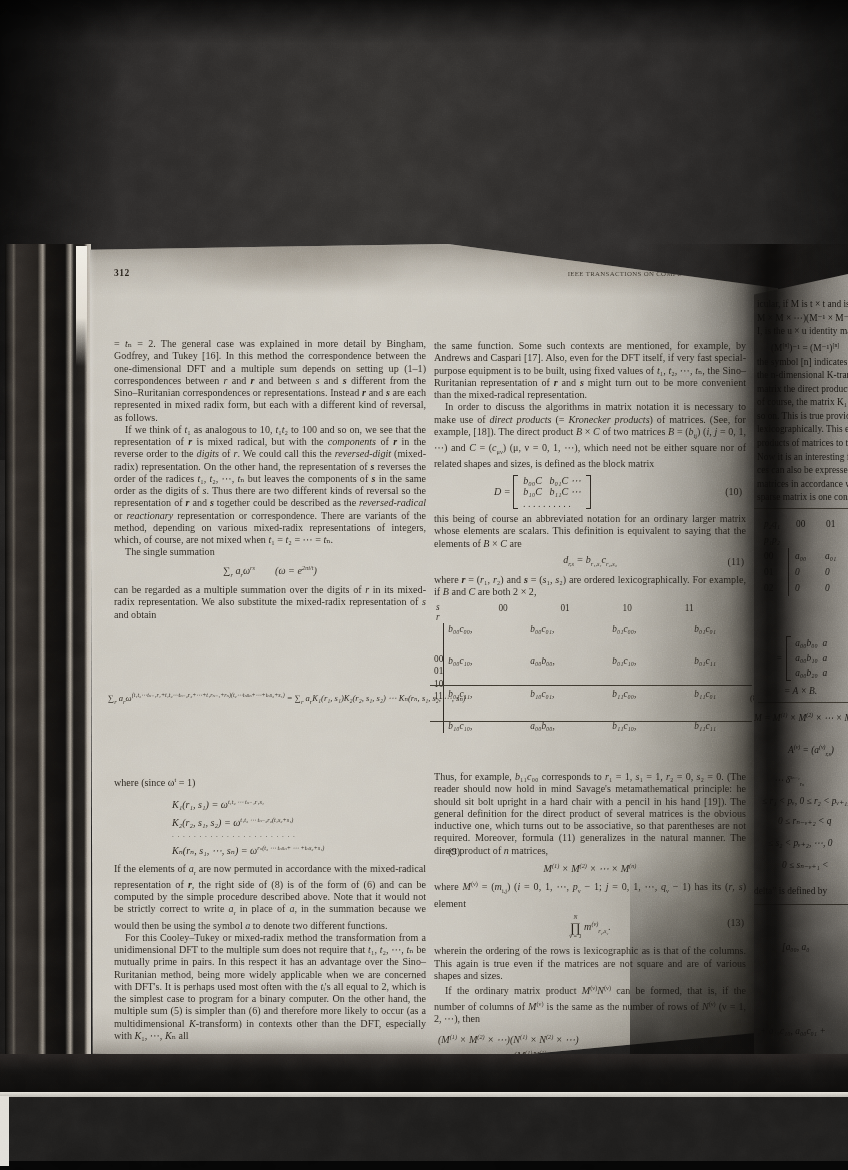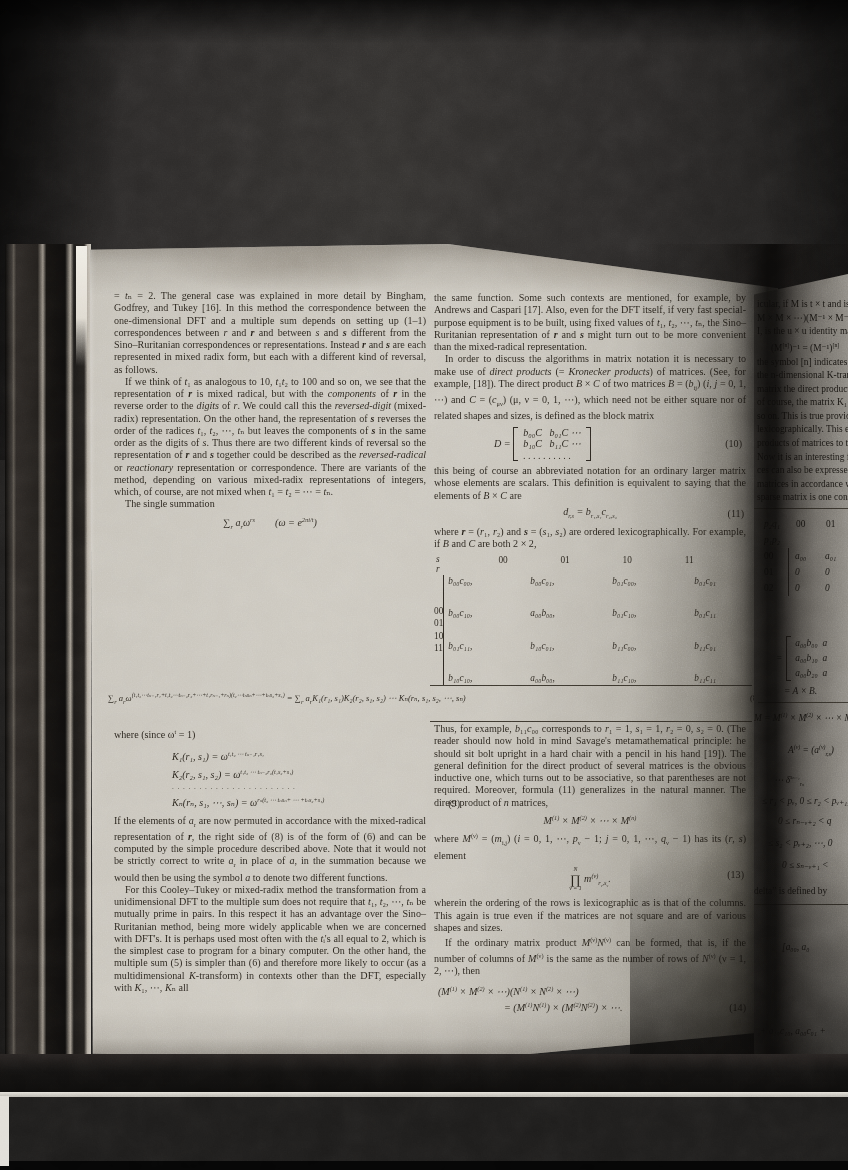--- a/index.html
+++ b/index.html
@@ -36,21 +36,21 @@
     background:
       radial-gradient(ellipse 200px 42px at 30% 2.5%, rgba(112,103,90,.35), rgba(112,103,90,0) 70%),
       radial-gradient(ellipse 230px 52px at 76% 2%, rgba(120,110,96,.3), rgba(120,110,96,0) 70%),
       linear-gradient(180deg, rgba(95,88,78,.5) 0px, rgba(95,88,78,.2) 20px, rgba(95,88,78,0) 52px),
       linear-gradient(0deg, rgba(58,52,44,.48) 0px, rgba(58,52,44,.12) 24px, rgba(58,52,44,0) 54px),
       linear-gradient(100deg,#c6c2b9 0%,#ccc8bf 35%,#c8c4bb 58%,#b5b1a8 74%,#9b978d 86%,#7b7769 96%,#615d55 100%);
     box-shadow:inset 2px 0 4px rgba(255,255,255,.22);}
   .phead{position:absolute;left:24px;top:24px;width:634px;display:flex;justify-content:space-between;align-items:baseline;}
   .pnum{font-weight:bold;font-size:9.5px;letter-spacing:.5px;}
   .pjournal{font-size:6.8px;letter-spacing:.35px;color:#39342c;}
-  .col{position:absolute;width:312px;font-size:10.1px;line-height:12.25px;text-align:justify;}
+  .col{position:absolute;width:312px;font-size:10.1px;line-height:12.25px;text-align:justify;margin-top:48px;}
   .colLU{left:24px;top:46px;}
   .colRU{left:344px;top:48px;}
   .colLL{left:24px;top:482px;}
   .colRL{left:344px;top:479px;}
   .jp{margin:0;}
   .ind{text-indent:11px;}
   sup{font-size:.62em;} sub{font-size:.62em;}
   .eqno{font-style:normal;}
   .eq7{margin:3px 0 3px 2px;font-style:italic;position:relative;}
   .eq7 .eqno{position:absolute;right:2px;bottom:0;}
@@ -128,26 +128,31 @@
 <div id="canvas" data-interactable="false">
   <div class="fabric" data-interactable="false"></div>
   <div class="top-edge" data-interactable="false"></div>
   <div class="corner-tl" data-interactable="false"></div>
   <div class="corner-tr" data-interactable="false"></div>
 
   <div class="stack" data-interactable="false"></div>
   <div class="stack-hl" data-interactable="false"></div>
 
   <div class="page-left" data-interactable="false">
+    <div class="phead" data-interactable="false">
+      <span class="pnum" data-interactable="false">312</span>
+      <span class="pjournal" data-interactable="false">IEEE TRANSACTIONS ON COMPUTERS, MARCH 1971</span>
+    </div>
 
     <div class="col colLU" data-interactable="false">
       <p class="jp" data-interactable="false">= <i>t</i>ₙ = 2. The general case was explained in more detail by Bingham, Godfrey, and Tukey [16]. In this method the correspondence between the one-dimensional DFT and a multiple sum depends on setting up (1–1) correspondences between <i>r</i> and <b><i>r</i></b> and between <i>s</i> and <b><i>s</i></b> different from the Sino–Ruritanian correspondences or representations. Instead <b><i>r</i></b> and <b><i>s</i></b> are each represented in mixed radix form, but each with a different kind of reversal, as follows.</p>
       <p class="jp ind" data-interactable="false">If we think of <i>t</i>₁ as analogous to 10, <i>t</i>₁<i>t</i>₂ to 100 and so on, we see that the representation of <b><i>r</i></b> is mixed radical, but with the <i>components</i> of <b><i>r</i></b> in the reverse order to the <i>digits</i> of <i>r</i>. We could call this the <i>reversed-digit</i> (mixed-radix) representation. On the other hand, the representation of <b><i>s</i></b> reverses the order of the radices <i>t</i>₁, <i>t</i>₂, ⋯, <i>t</i>ₙ but leaves the components of <b><i>s</i></b> in the same order as the digits of <i>s</i>. Thus there are two different kinds of reversal so the representation of <b><i>r</i></b> and <b><i>s</i></b> together could be described as the <i>reversed-radical</i> or <i>reactionary</i> representation or correspondence. There are variants of the method, depending on various mixed-radix representations of integers, which, of course, are not mixed when <i>t</i>₁ = <i>t</i>₂ = ⋯ = <i>t</i>ₙ.</p>
       <p class="jp ind" data-interactable="false">The single summation</p>
       <div class="disp" data-interactable="false">∑<sub>r</sub> a<sub>r</sub>ω<sup>rs</sup>  (ω = e<sup>2πi/t</sup>)</div>
+      <p class="jp" data-interactable="false">can be regarded as a multiple summation over the digits of <i>r</i> in its mixed-radix representation. We also substitute the mixed-radix representation of <i>s</i> and obtain</p>
     </div>
 
     <div class="col colRU" data-interactable="false">
       <p class="jp" data-interactable="false">the same function. Some such contexts are mentioned, for example, by Andrews and Caspari [17]. Also, even for the DFT itself, if very fast special-purpose equipment is to be built, using fixed values of <i>t</i>₁, <i>t</i>₂, ⋯, <i>t</i>ₙ, the Sino–Ruritanian representation of <b><i>r</i></b> and <b><i>s</i></b> might turn out to be more convenient than the mixed-radical representation.</p>
       <p class="jp ind" data-interactable="false">In order to discuss the algorithms in matrix notation it is necessary to make use of <i>direct products</i> (= <i>Kronecker products</i>) of matrices. (See, for example, [18]). The direct product <i>B</i> × <i>C</i> of two matrices <i>B</i> = (<i>b</i><sub>ij</sub>) (<i>i</i>, <i>j</i> = 0, 1, ⋯) and <i>C</i> = (<i>c</i><sub>μν</sub>) (μ, ν = 0, 1, ⋯), which need not be either square nor of related shapes and sizes, is defined as the block matrix</p>
       <div class="eq10" data-interactable="false">
         <span data-interactable="false">D =&nbsp;</span>
         <div class="brl" data-interactable="false"></div>
         <div class="mrows" data-interactable="false">
           <div data-interactable="false">b₀₀C&nbsp;&nbsp;&nbsp;b₀₁C ⋯</div>

